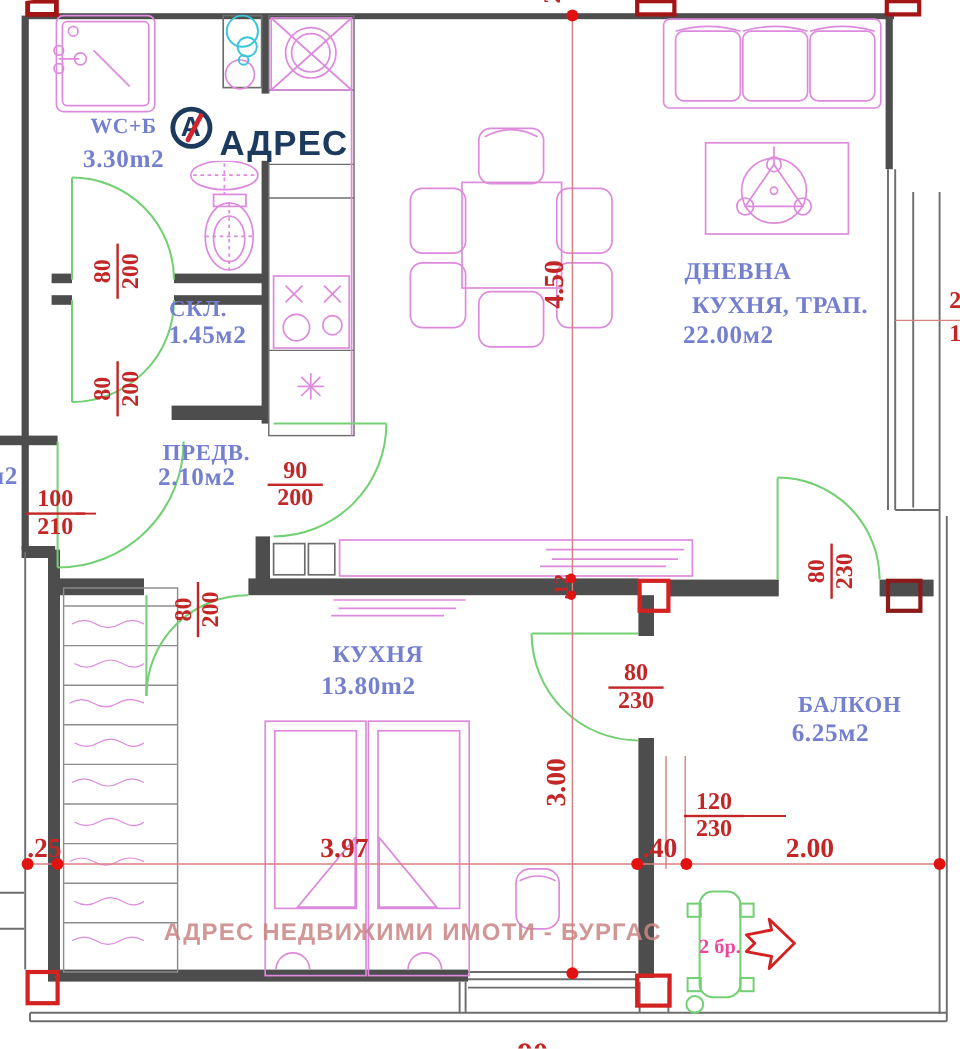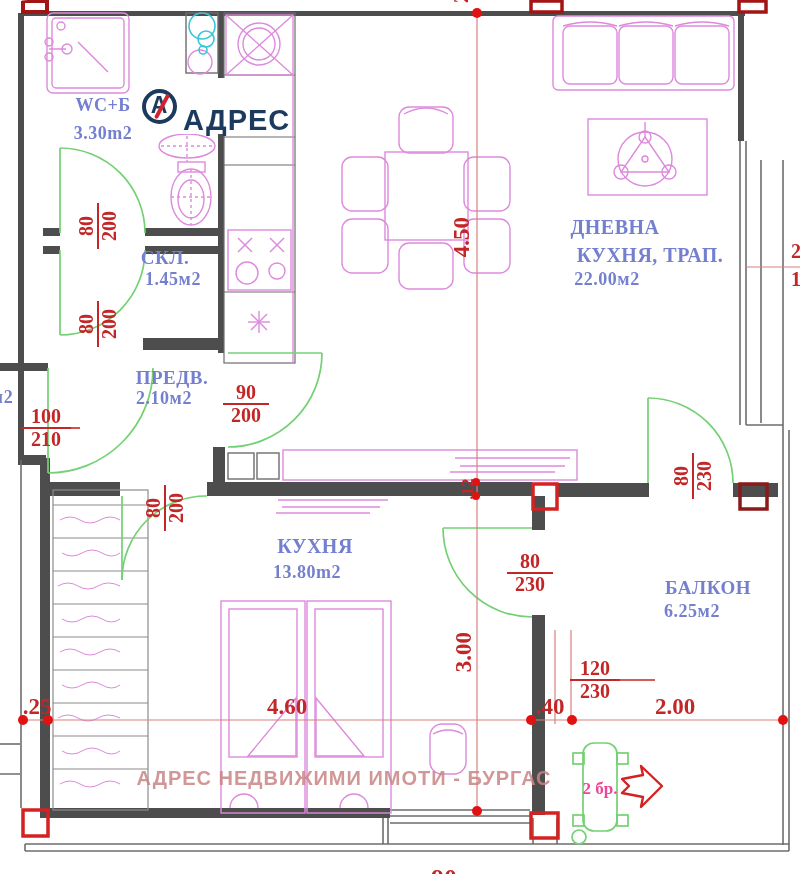--- a/index.html
+++ b/index.html
@@ -2,21 +2,21 @@
 <html><head>
 <meta charset="utf-8">
 <style>
   html,body{margin:0;padding:0;background:#ffffff;}
   #plan{position:relative;width:800px;height:874px;background:#ffffff;overflow:hidden;
         font-family:"Liberation Serif",serif;border-radius:28px;}
   #plan svg{position:absolute;left:0;top:0;}
   .pin{position:absolute;transform:translate(-50%,-50%);white-space:nowrap;}
   .pin.rot{transform:translate(-50%,-50%) rotate(-90deg);}
   .lbl{font-weight:bold;font-size:19px;color:#7480cf;letter-spacing:0.5px;}
-  .lbl.sm{font-size:18px;text-align:center;}
+  .lbl.sm{font-size:21px;text-align:center;}
   .lin{font-weight:bold;font-size:23px;color:#c32626;}
   .lin.sm{font-size:17px;}
   .frac{font-weight:bold;font-size:20px;color:#c32626;text-align:center;line-height:1.05;}
   .frac .num,.frac .den{display:block;padding:0 2px;}
   .frac .den{border-top:2px solid #c32626;}
   .watermark{font-family:"Liberation Sans",sans-serif;font-weight:bold;font-size:20px;
              color:#c98585;opacity:.85;letter-spacing:1px;margin-left:12px;}
   .note{font-weight:bold;font-size:17px;color:#ec4899;}
   .logo{position:absolute;left:138px;top:78px;width:150px;height:56px;background:#ffffff;
         display:flex;align-items:center;}
@@ -359,21 +359,21 @@
 </div>
 <div class="pin frac" style="left:595px;top:680px;width:50px">
   <span class="num">120</span>
   <span class="den">230</span>
 </div>
 
 <div class="pin rot lin" style="left:462px;top:237px">4.50</div>
 <div class="pin rot lin sm" style="left:468px;top:489px">.12</div>
 <div class="pin rot lin" style="left:464px;top:652px">3.00</div>
 <div class="pin lin" style="left:37px;top:707px">.25</div>
-<div class="pin lin" style="left:287px;top:707px">4.60</div>
+<div class="pin lin" style="left:287px;top:707px">3.97</div>
 <div class="pin lin" style="left:550px;top:707px">.40</div>
 <div class="pin lin" style="left:675px;top:707px">2.00</div>
 
 <div class="pin rot lin" style="left:461px;top:-2px;font-size:20px">2</div>
 <div class="pin lin" style="left:796px;top:251px;font-size:20px">2</div>
 <div class="pin lin" style="left:796px;top:279px;font-size:20px">1</div>
 <div class="pin lin" style="left:444px;top:879px;font-size:26px">90</div>
 
 <div class="pin watermark" style="left:332px;top:778px">АДРЕС НЕДВИЖИМИ ИМОТИ - БУРГАС</div>
 

